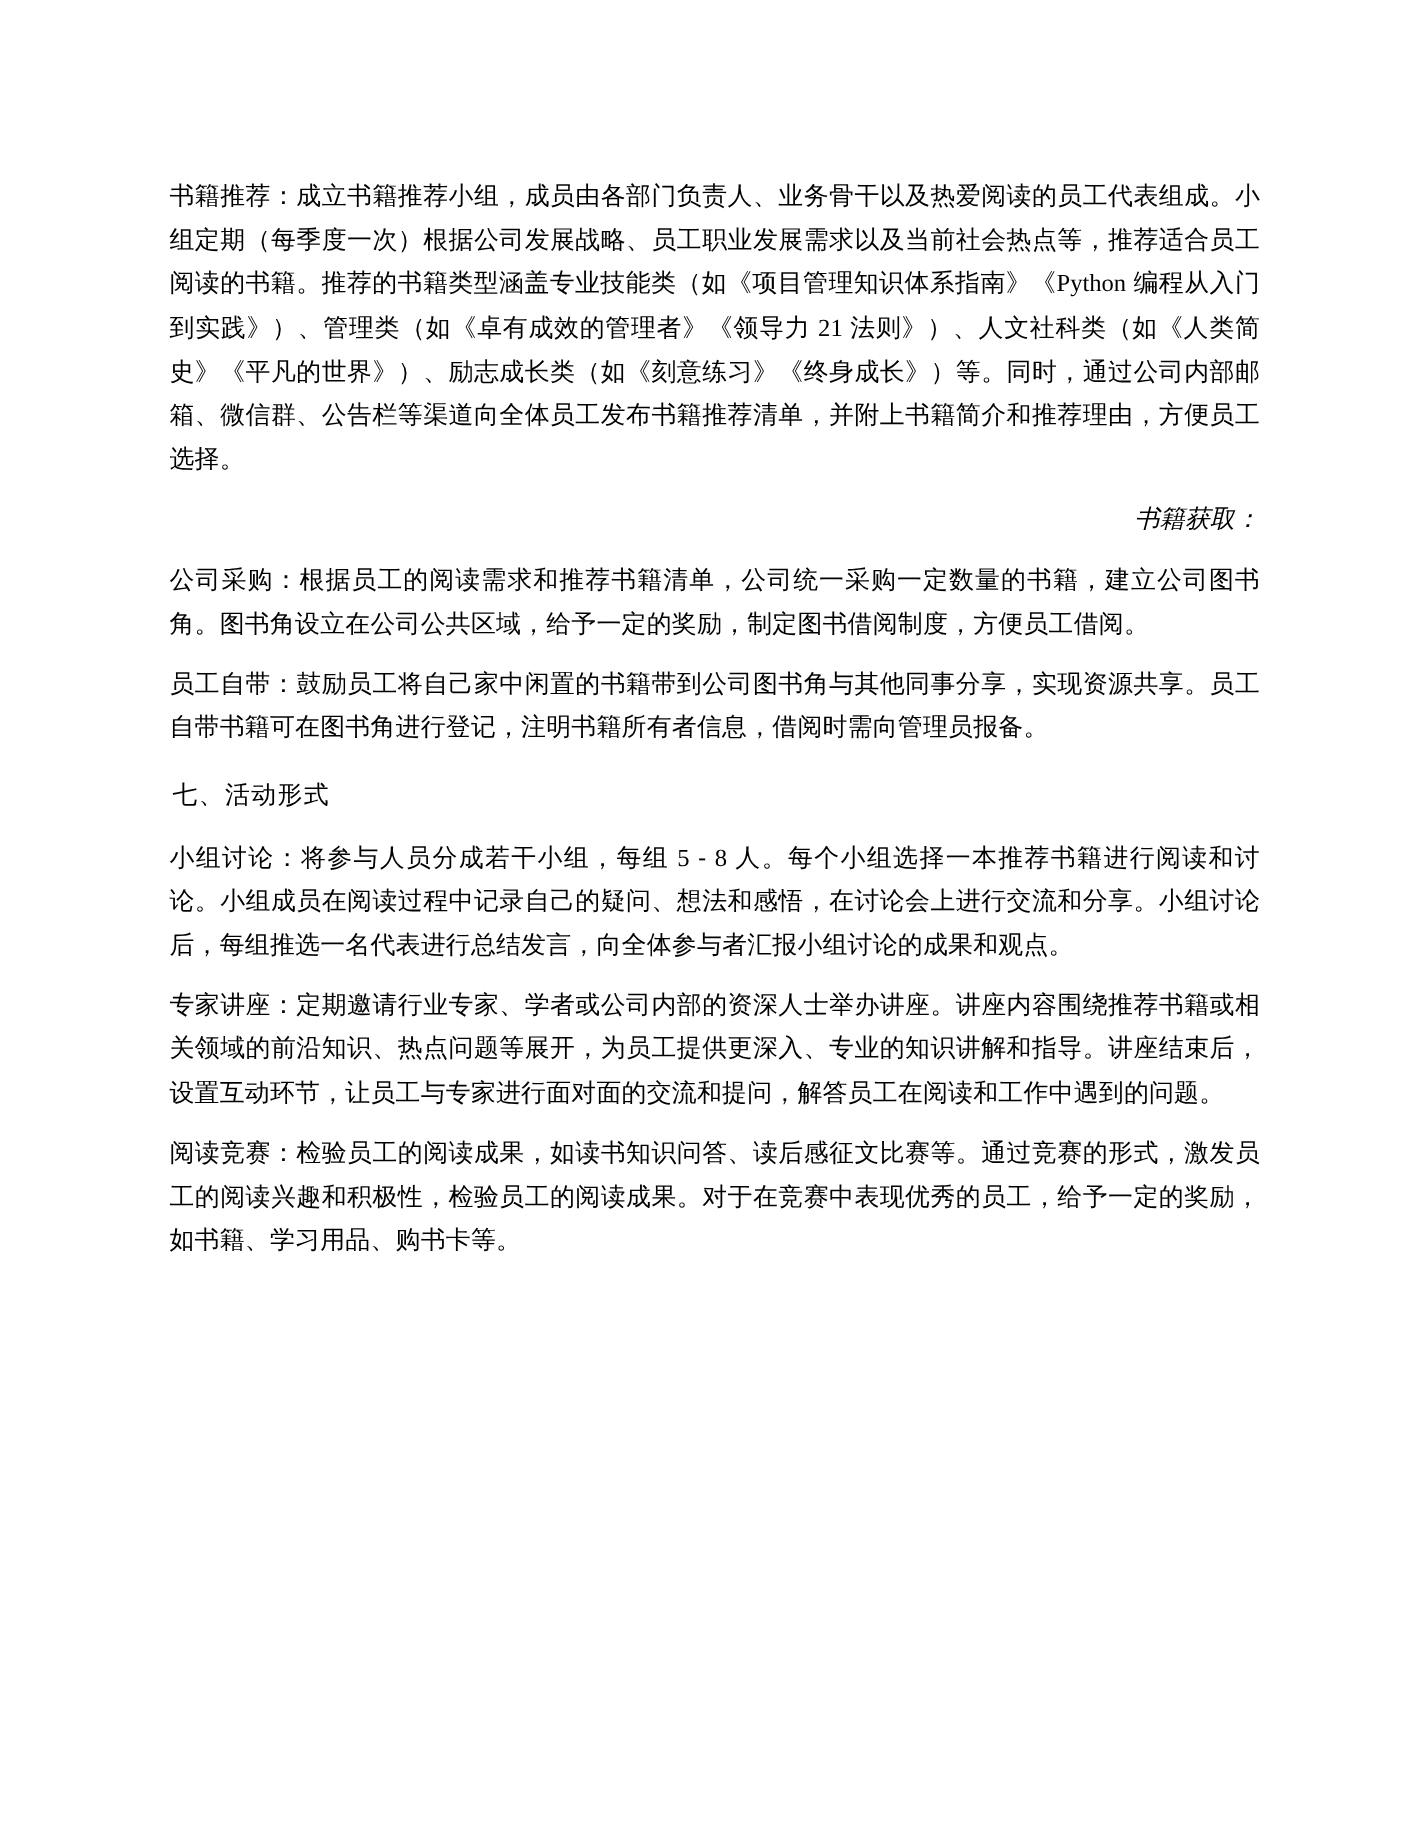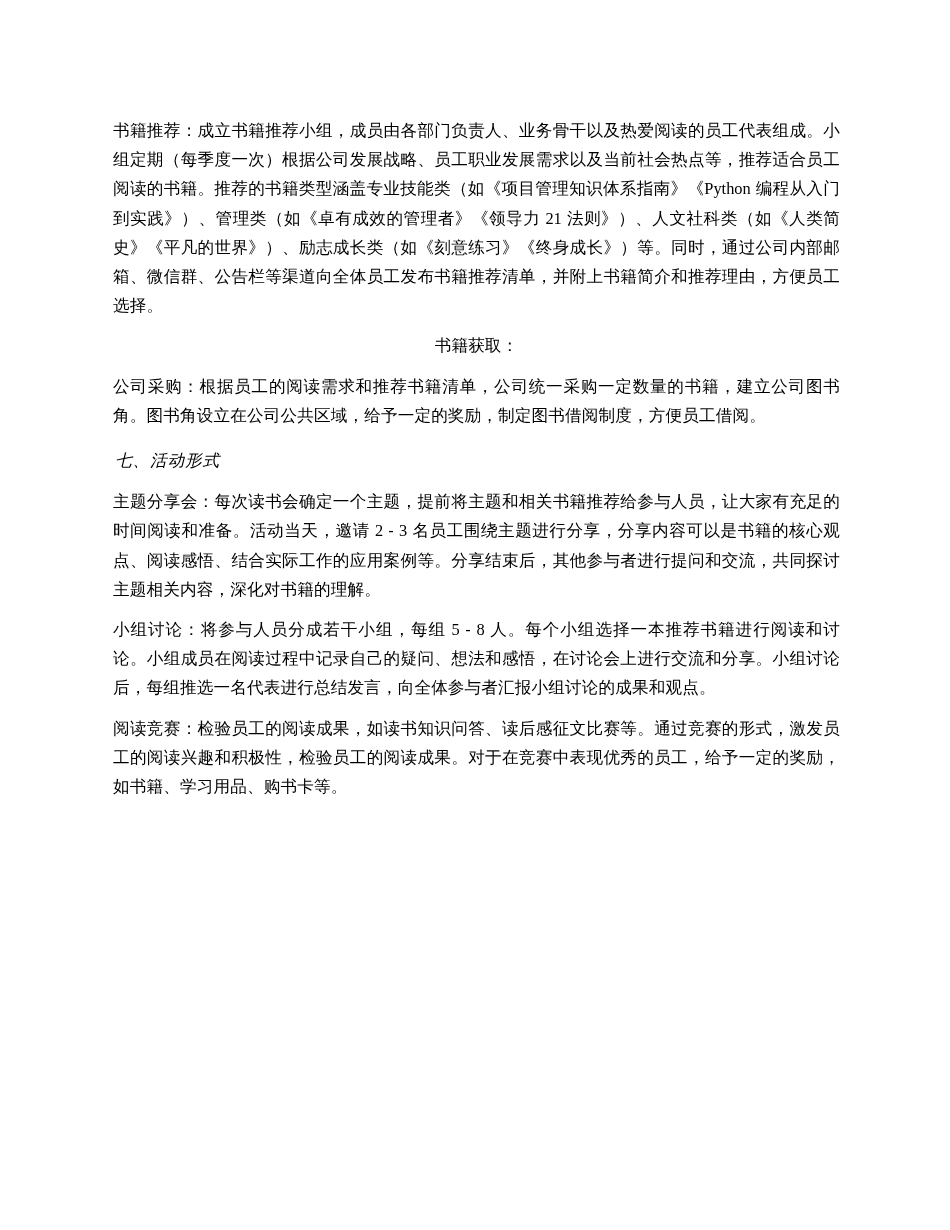--- a/index.html
+++ b/index.html
@@ -43,58 +43,59 @@
   
   .heading {
     margin: 0 0 11px 0;
     padding-left: 2px;
     font-size: 16.6px;
     line-height: 29.2px;
     text-align: left;
     letter-spacing: 0.9px;
     color: #000000;
     font-weight: 400;
-    font-style: italic;
   }
   
   .heading.spaced-above {
     margin-top: 16px;
   }
   .heading.tight-below {
     margin-bottom: 12px;
   }
   
   .para.label-line {
-    text-align: center;
+    text-align: right;
+    font-style: italic;
   }
   
   .lat {
     font-family: "Liberation Serif", "DejaVu Serif", serif;
     font-size: 16.4px;
     letter-spacing: 0;
   }
 </style>
 </head>
 <body>
 
 <div class="page">
   <div class="content">
 
     <p class="para">书籍推荐：成立书籍推荐小组，成员由各部门负责人、业务骨干以及热爱阅读的员工代表组成。小组定期（每季度一次）根据公司发展战略、员工职业发展需求以及当前社会热点等，推荐适合员工阅读的书籍。推荐的书籍类型涵盖专业技能类（如《项目管理知识体系指南》《<span class="lat">Python</span> 编程从入门到实践》）、管理类（如《卓有成效的管理者》《领导力 <span class="lat">21</span> 法则》）、人文社科类（如《人类简史》《平凡的世界》）、励志成长类（如《刻意练习》《终身成长》）等。同时，通过公司内部邮箱、微信群、公告栏等渠道向全体员工发布书籍推荐清单，并附上书籍简介和推荐理由，方便员工选择。</p>
 
     <p class="para label-line">书籍获取：</p>
 
     <p class="para">公司采购：根据员工的阅读需求和推荐书籍清单，公司统一采购一定数量的书籍，建立公司图书角。图书角设立在公司公共区域，给予一定的奖励，制定图书借阅制度，方便员工借阅。</p>
 
+    <p class="para">员工自带：鼓励员工将自己家中闲置的书籍带到公司图书角与其他同事分享，实现资源共享。员工自带书籍可在图书角进行登记，注明书籍所有者信息，借阅时需向管理员报备。</p>
 
 
     <h2 class="heading spaced-above tight-below">七、活动形式</h2>
 
-    <p class="para">主题分享会：每次读书会确定一个主题，提前将主题和相关书籍推荐给参与人员，让大家有充足的时间阅读和准备。活动当天，邀请 <span class="lat">2</span> - <span class="lat">3</span> 名员工围绕主题进行分享，分享内容可以是书籍的核心观点、阅读感悟、结合实际工作的应用案例等。分享结束后，其他参与者进行提问和交流，共同探讨主题相关内容，深化对书籍的理解。</p>
 
     <p class="para">小组讨论：将参与人员分成若干小组，每组 <span class="lat">5</span> - <span class="lat">8</span> 人。每个小组选择一本推荐书籍进行阅读和讨论。小组成员在阅读过程中记录自己的疑问、想法和感悟，在讨论会上进行交流和分享。小组讨论后，每组推选一名代表进行总结发言，向全体参与者汇报小组讨论的成果和观点。</p>
 
+    <p class="para">专家讲座：定期邀请行业专家、学者或公司内部的资深人士举办讲座。讲座内容围绕推荐书籍或相关领域的前沿知识、热点问题等展开，为员工提供更深入、专业的知识讲解和指导。讲座结束后，设置互动环节，让员工与专家进行面对面的交流和提问，解答员工在阅读和工作中遇到的问题。</p>
 
     <p class="para">阅读竞赛：检验员工的阅读成果，如读书知识问答、读后感征文比赛等。通过竞赛的形式，激发员工的阅读兴趣和积极性，检验员工的阅读成果。对于在竞赛中表现优秀的员工，给予一定的奖励，如书籍、学习用品、购书卡等。</p>
 
 
   </div>
 </div>
 
 </body></html>

